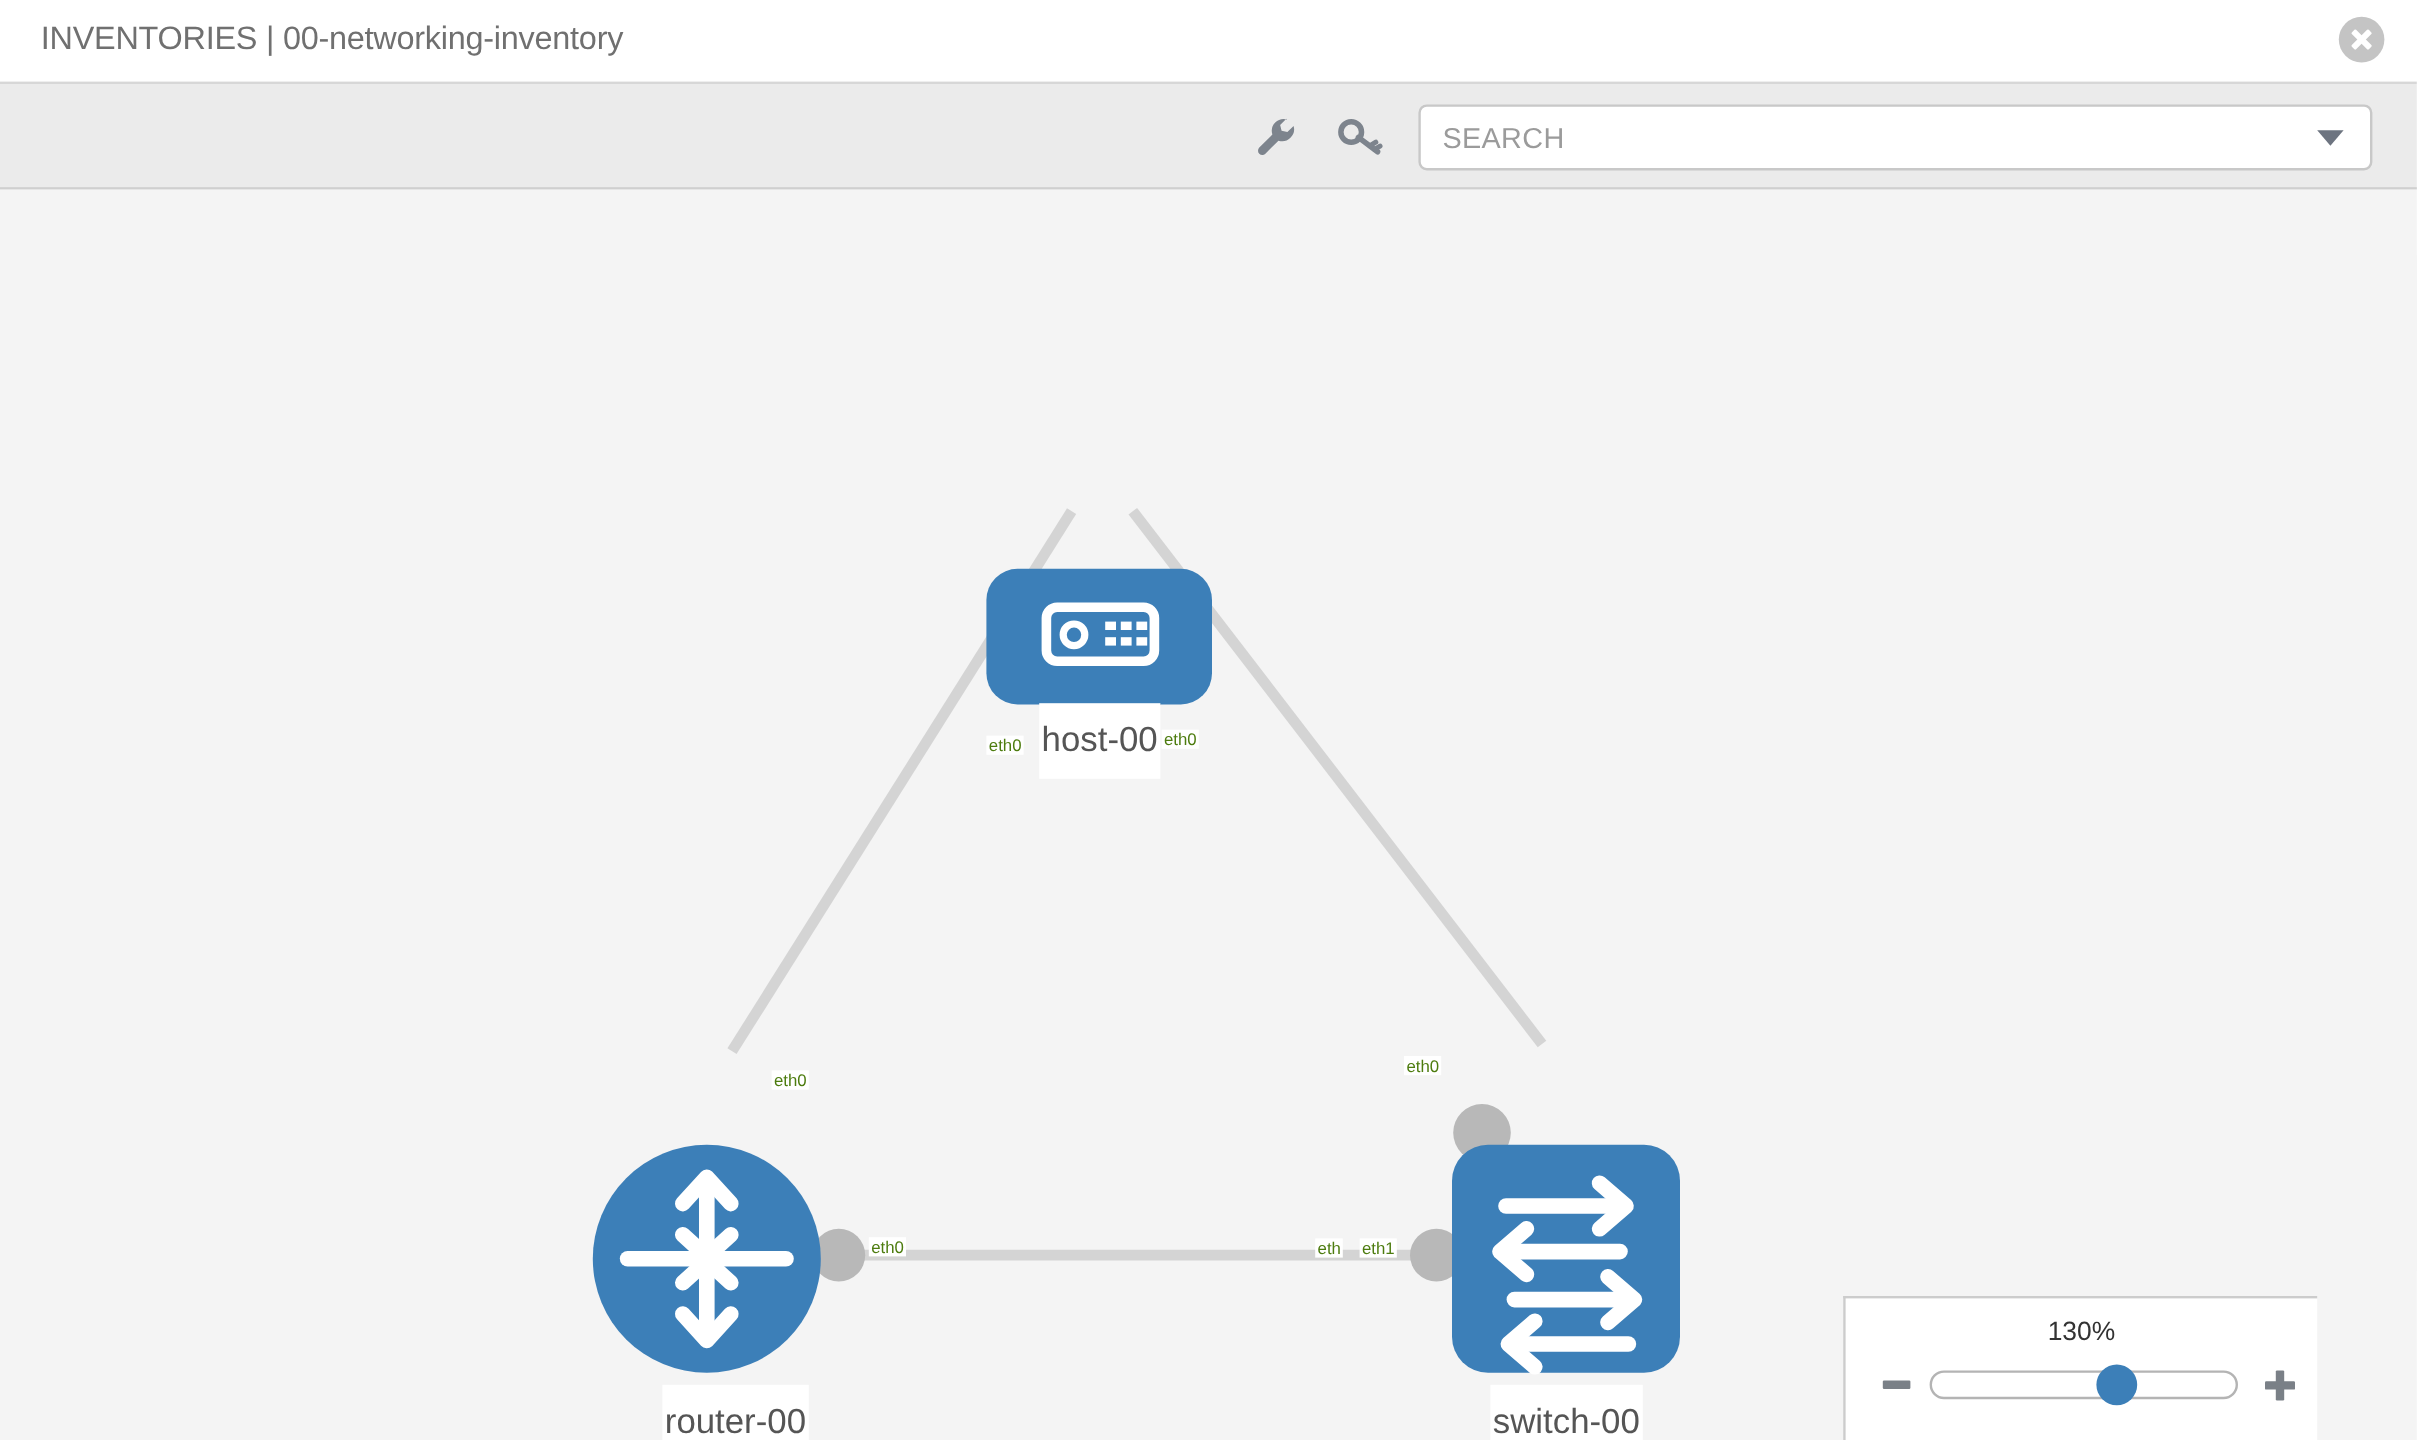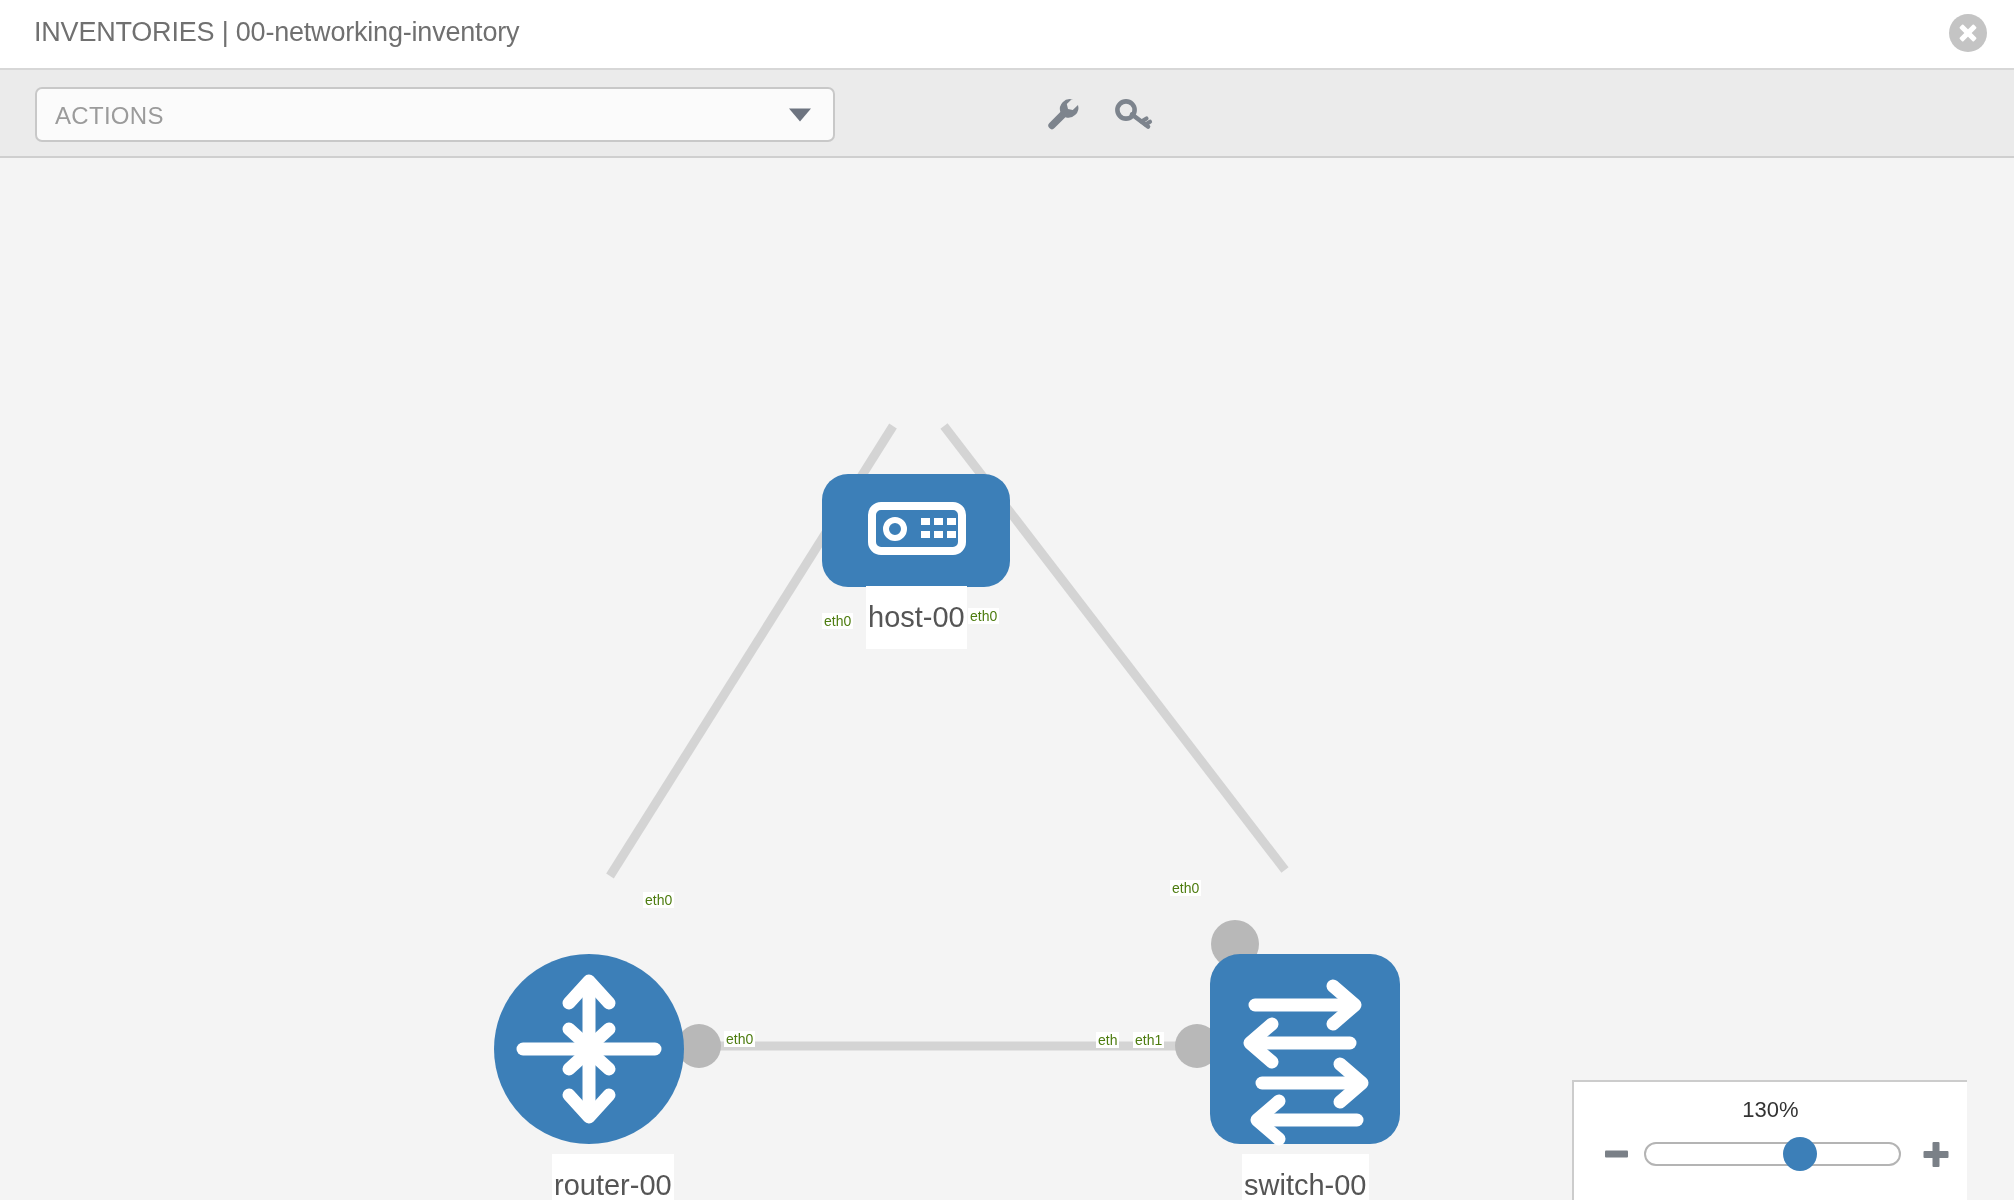--- a/index.html
+++ b/index.html
@@ -160,21 +160,21 @@
     color: #4d7c0f;
     background: #ffffff;
     white-space: nowrap;
     line-height: 1.0;
     padding: 1px 2px;
   }
 
   
   .zoom-panel {
     position: absolute;
-    left: 1572px;
+    left: 1536px;
     top: 1080px;
     width: 395px;
     height: 120px;
     background: #ffffff;
     border-top: 2px solid #cccccc;
     border-left: 2px solid #cccccc;
     box-sizing: border-box;
   }
   .zoom-percent {
     position: absolute;
@@ -243,40 +243,40 @@
 <div class="header">
   <div class="page-title">INVENTORIES | 00-networking-inventory</div>
   <div class="close-btn">
     <span class="bar a"></span>
     <span class="bar b"></span>
   </div>
 </div>
 
 <div class="toolbar">
 
-  <div class="actions-select">
-    <span class="label">ACTIONS</span>
-    <span class="caret"></span>
-  </div>
 
   <div class="icon-btn wrench-btn">
     <svg width="46" height="46" viewBox="0 0 46 46" aria-hidden="true">
       <path d="M32.5 7.5a10 10 0 0 0-12.2 12.6L9.4 31a3.6 3.6 0 1 0 5.1 5.1l10.9-10.9A10 10 0 0 0 38 12.9l-5.2 5.2-4.8-1.2-1.2-4.8 5.2-5.2z" fill="#7d848d"></path>
     </svg>
   </div>
 
   <div class="icon-btn key-btn">
     <svg width="46" height="46" viewBox="0 0 46 46" aria-hidden="true">
       <circle cx="16" cy="18" r="8.6" fill="none" stroke="#7d848d" stroke-width="4.6"></circle>
       <path d="M22 22.5 L38 34.5" stroke="#7d848d" stroke-width="4.6" stroke-linecap="round"></path>
       <path d="M31.5 29.5 L36.5 26.5" stroke="#7d848d" stroke-width="4.2" stroke-linecap="round"></path>
       <path d="M35.5 32.5 L40 29.8" stroke="#7d848d" stroke-width="4.2" stroke-linecap="round"></path>
     </svg>
   </div>
 
+  <div class="search-select">
+    <span class="label">SEARCH</span>
+    <span class="caret"></span>
+  </div>
 </div>
 
 <div class="canvas">
 
   <svg class="topology-svg" viewBox="0 0 2014 1042">
 
     <g>
       <line x1="893" y1="268" x2="610" y2="718" stroke="#d4d4d4" stroke-width="9"></line>
       <line x1="944" y1="268" x2="1285" y2="712" stroke="#d4d4d4" stroke-width="9"></line>
       <line x1="700" y1="888" x2="1200" y2="888" stroke="#d4d4d4" stroke-width="9"></line>

